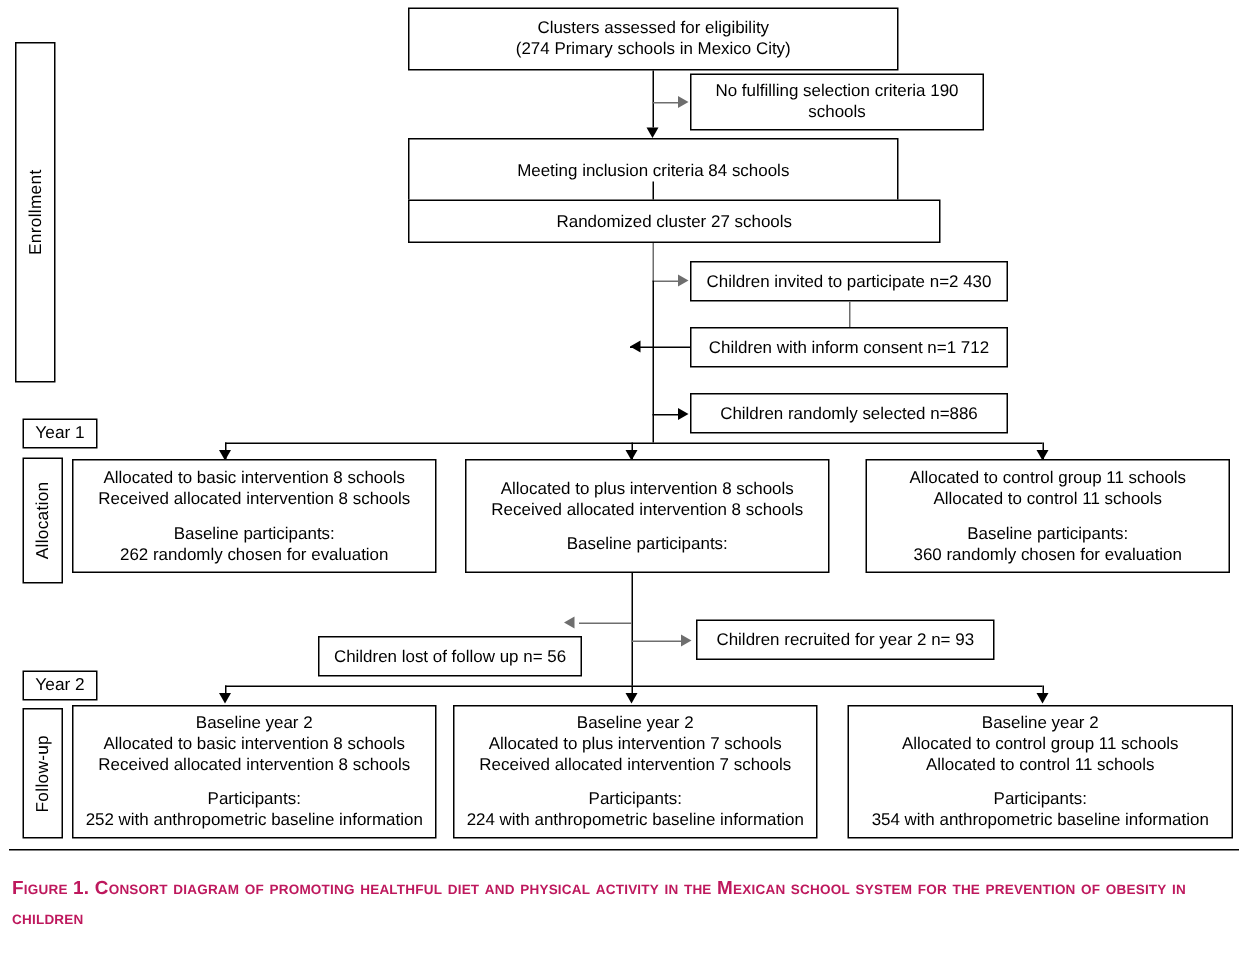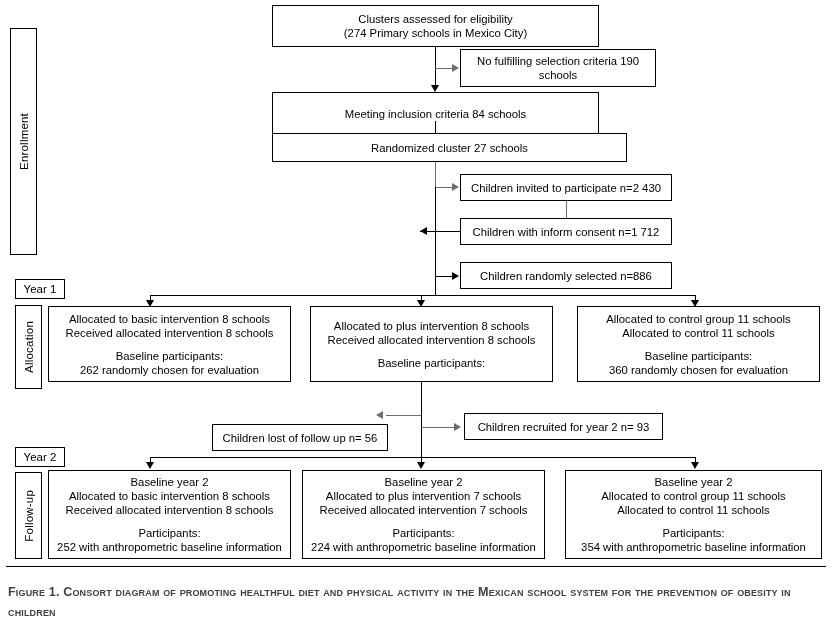--- a/index.html
+++ b/index.html
@@ -98,21 +98,21 @@
   #caption {
     position: absolute;
     left: 8px;
     top: 582px;
     width: 818px;
     font-size: 12.6px;
     line-height: 20px;
     font-weight: bold;
     font-variant: small-caps;
     letter-spacing: 0.15px;
-    color: #404040;
+    color: #be185d;
   }
   .rule {
     position: absolute;
     left: 6px;
     width: 820px;
     height: 0;
     border-top: 1.2px solid #000;
   }
 </style>
 </head>

